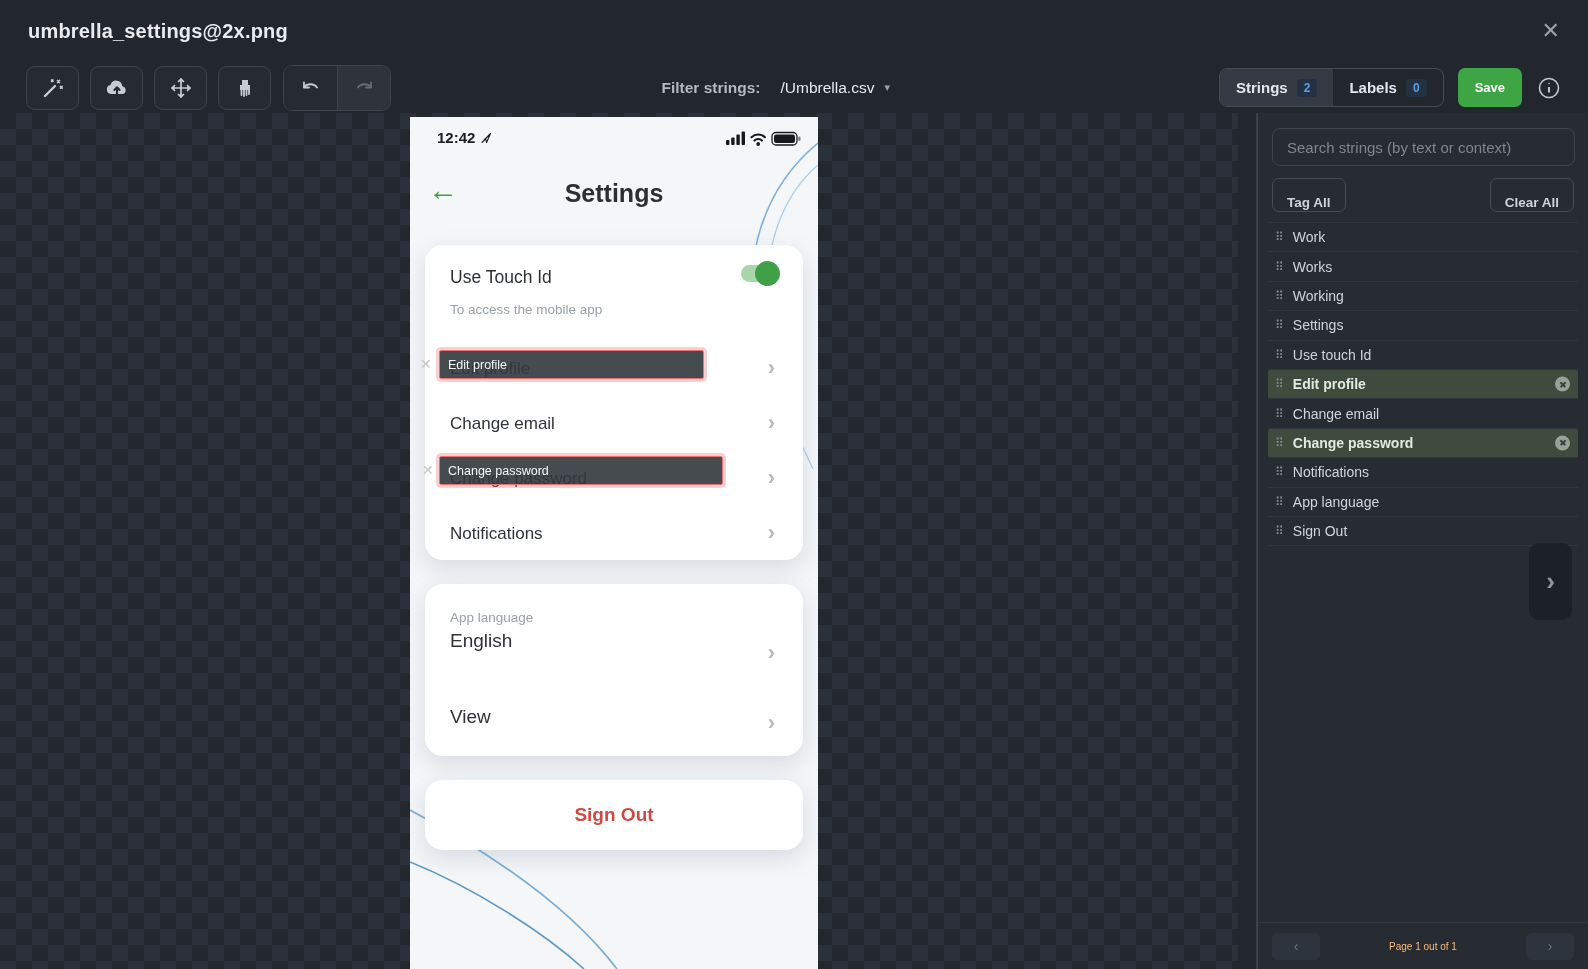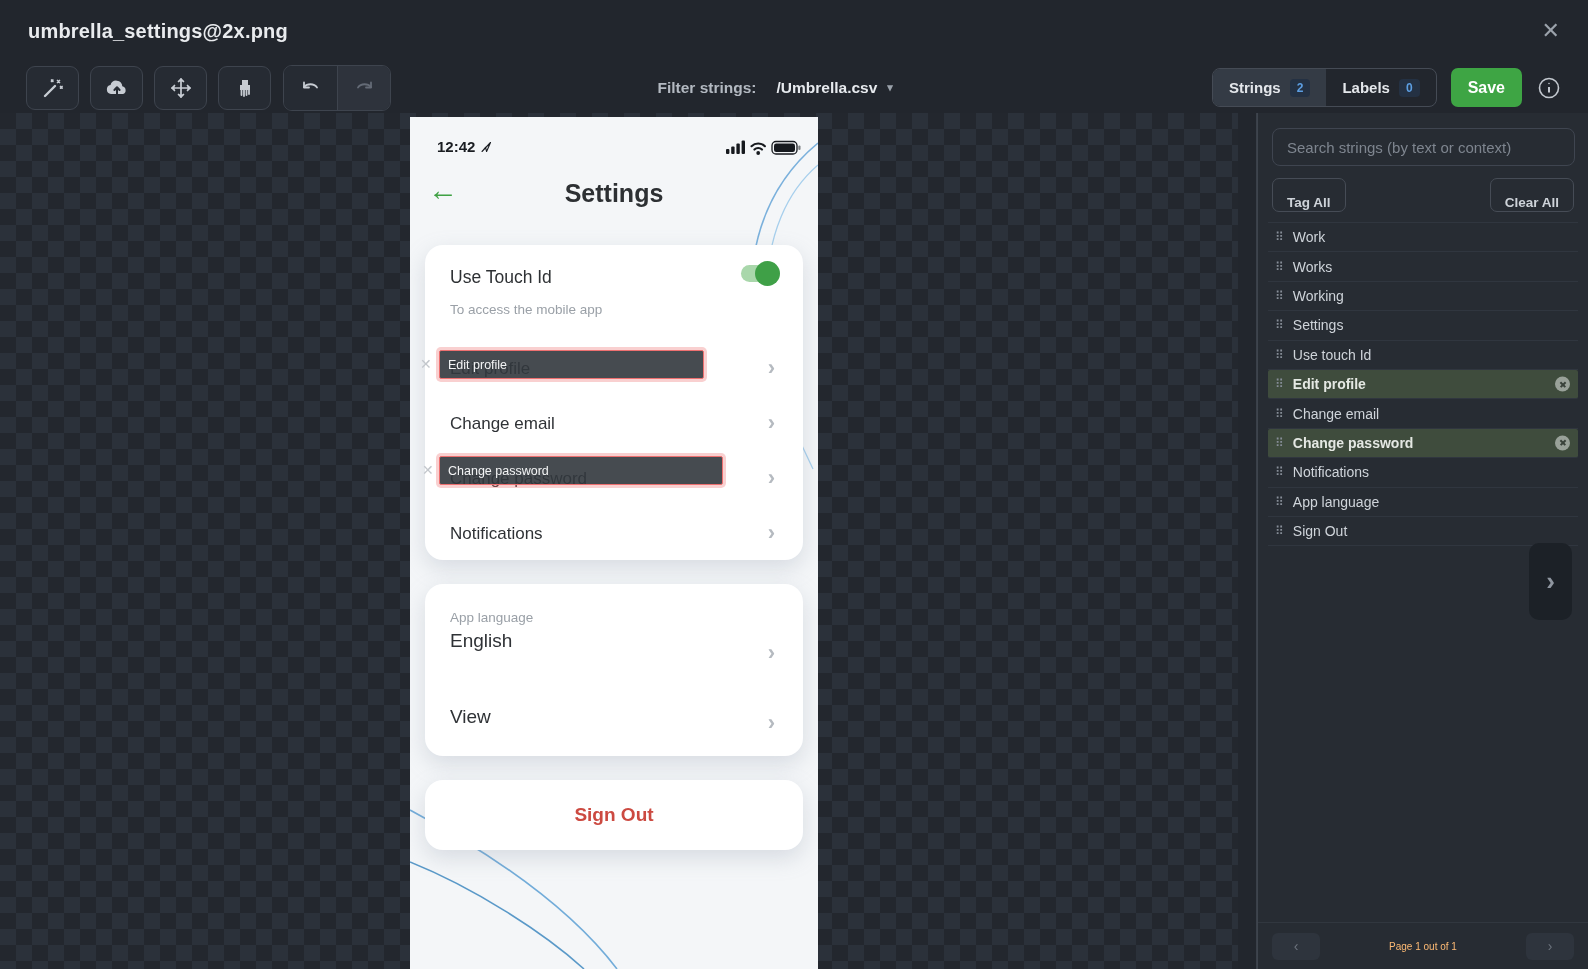--- a/index.html
+++ b/index.html
@@ -19,49 +19,49 @@
   .tool-btn svg { stroke:#c7ccd3; fill:none; stroke-width:1.7; stroke-linecap:round; stroke-linejoin:round; }
   .undo-redo { display:flex; margin-left:12px; border:1px solid #3e444e; border-radius:9px; overflow:hidden; }
   .ur-half { width:53px; height:44px; display:flex; align-items:center; justify-content:center; cursor:pointer; background:#262b33; }
   .ur-half.redo { background:#2e333c; border-left:1px solid #3e444e; }
   .ur-half svg { stroke:#c7ccd3; fill:none; stroke-width:1.8; stroke-linecap:round; stroke-linejoin:round; }
   .ur-half.redo svg { stroke:#646b76; }
 
   .filter-wrap { position:absolute; left:50%; top:0; height:51px; transform:translateX(-58%);
     display:flex; align-items:center; gap:20px; }
   .filter-label { color:#b3b9c1; font-size:15.5px; font-weight:bold; }
-  .filter-value { color:#e7eaee; font-size:15.5px; font-weight:bold; cursor:pointer; display:flex; align-items:center; gap:10px; }
+  .filter-value { color:#e7eaee; font-size:15.5px; font-weight:normal; cursor:pointer; display:flex; align-items:center; gap:10px; }
   .filter-caret { color:#9aa1aa; font-size:11px; }
 
   .right-controls { position:absolute; right:26px; top:0; height:51px; display:flex; align-items:center; gap:14px;padding-left:44px; }
   .seg-control { display:flex; border:1px solid #454b55; border-radius:8px; overflow:hidden; height:39px; }
   .seg { display:flex; align-items:center; gap:9px; padding:0 16px; cursor:pointer; }
   .seg.active { background:#343b45; }
   .seg-label { color:#e4e7eb; font-size:15px; font-weight:bold; }
   .seg-badge { background:#243143; color:#5c9ee2; font-size:12px; font-weight:bold;
     padding:2px 7px; border-radius:4px; }
-  .save-btn { background:#3ea544; color:#fff; font-size:16px; font-weight:bold;
+  .save-btn { background:#3ea544; color:#fff; font-size:13px; font-weight:bold;
     border:none; border-radius:7px; height:39px; padding:0 17px; cursor:pointer; }
   .info-btn { width:26px; height:26px; display:flex; align-items:center; justify-content:center; cursor:pointer; }
   .info-btn svg { stroke:#c3c8cf; fill:none; stroke-width:1.6; }
 
   
   .main { display:flex; height:856px; }
   .canvas { flex:1; position:relative; background-color:#23272e;
     background-image:
       linear-gradient(45deg,#2b313a 25%,transparent 25%,transparent 75%,#2b313a 75%),
       linear-gradient(45deg,#2b313a 25%,transparent 25%,transparent 75%,#2b313a 75%);
     background-size:32px 32px; background-position:0 0,16px 16px; overflow:hidden; }
   .canvas-strip { width:19px; background:#22262d; border-right:1px solid #3a4049; }
 
   
   .phone { position:absolute; left:410px; top:4px; width:408px; height:852px;
     background:#f4f6f8; overflow:hidden; }
   .deco-curves { position:absolute; inset:0; width:100%; height:100%; }
-  .statusbar { position:absolute; left:0; top:10px; width:100%; height:22px;margin-top:9px; }
+  .statusbar { position:absolute; left:0; top:10px; width:100%; height:22px; }
   .sb-time { position:absolute; left:27px; top:2px; font-size:15px; font-weight:bold; color:#1a1d22;
     display:flex; align-items:center; gap:5px; }
   .sb-icons { position:absolute; right:16px; top:3px; }
   .back-arrow { position:absolute; left:18px; top:58px; color:#3fa144; font-size:30px; font-weight:bold; cursor:pointer; line-height:1; }
   .phone-title { position:absolute; left:0; top:62px; width:100%; text-align:center;
     font-size:25px; font-weight:bold; color:#2d3033; }
 
   .card { position:absolute; left:15px; width:378px; background:#fff; border-radius:18px;
     box-shadow:0 8px 22px rgba(140,152,168,0.28); }
   .card1 { top:128px; height:315px; }

